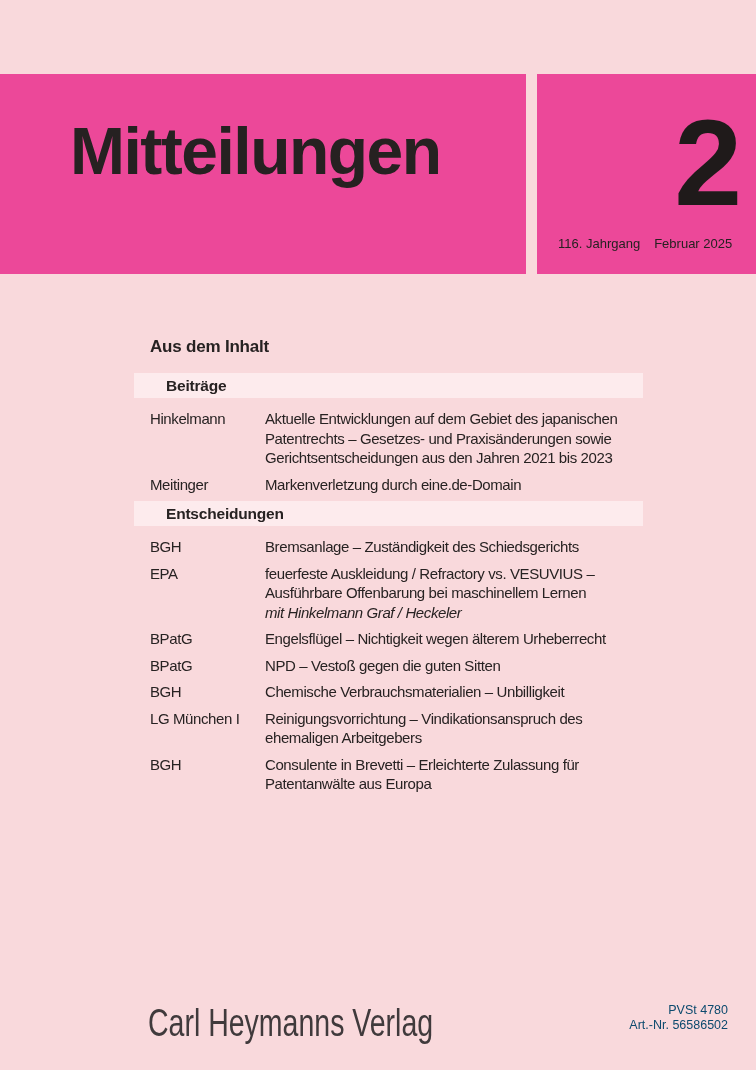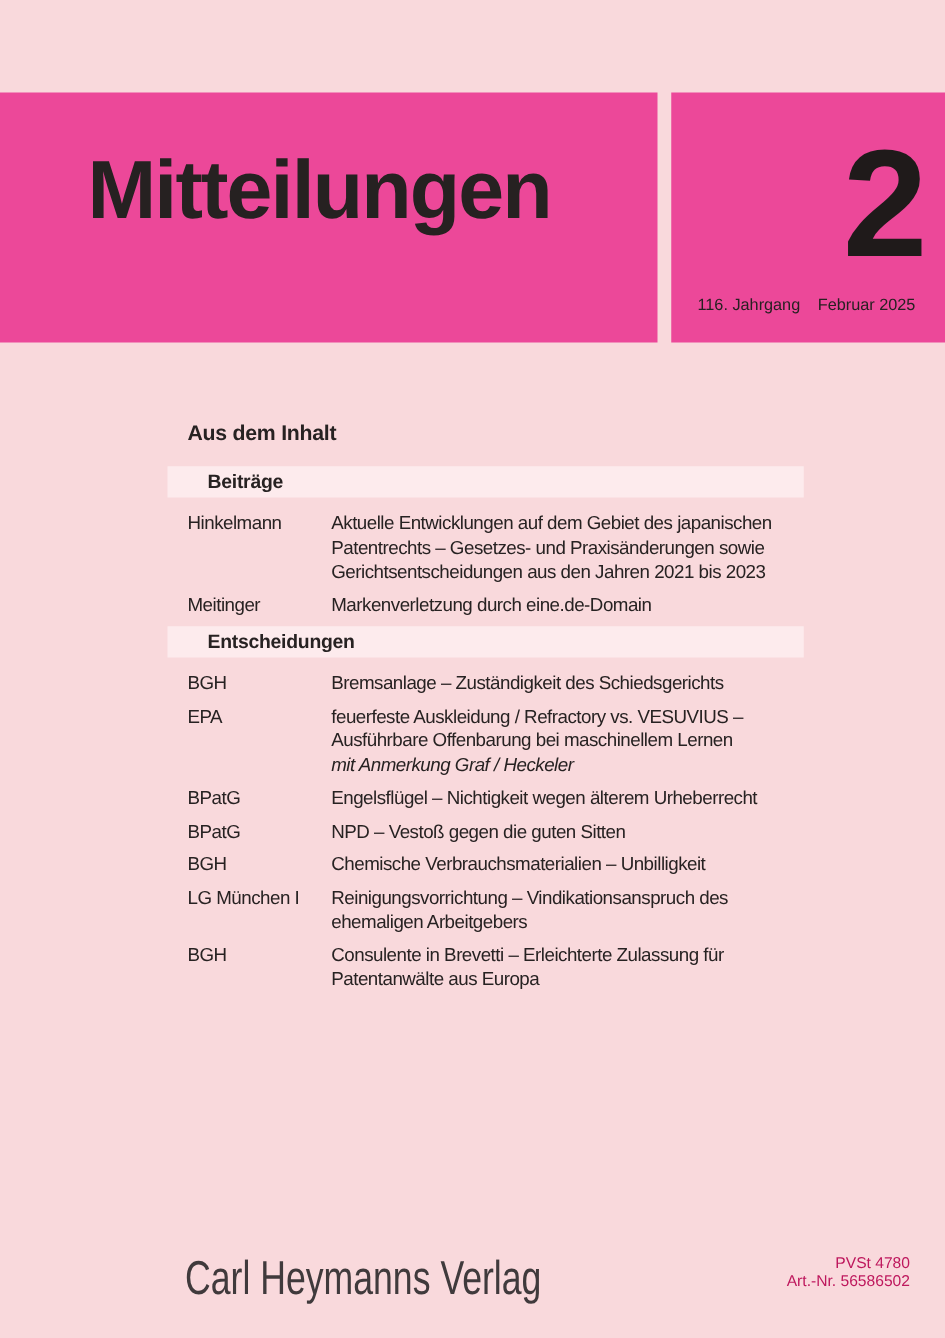--- a/index.html
+++ b/index.html
@@ -77,21 +77,21 @@
   
   .pub-name {
     position: absolute; left: 148px; top: 1004px;
     font-size: 38px; font-weight: 400; line-height: 1;
     color: #403a3c; white-space: nowrap;
     transform: scaleX(0.75); transform-origin: left top;
   }
   .postal-info {
     position: absolute; right: 28px; top: 1003px;
     text-align: right; font-size: 12.5px; line-height: 15px;
-    color: #be185d; white-space: nowrap;
+    color: #0c4a6e; white-space: nowrap;
   }
 </style>
 </head>
 <body>
 
 <div class="page">
 
   <header>
     <div class="panel panel-left">
       <h1 class="journal-title">Mitteilungen</h1>
@@ -143,21 +143,21 @@
       <div class="entry-title">Bremsanlage – Zuständigkeit des Schiedsgerichts</div>
 
     </div>
   </div>
 
   <div class="entry">
     <div class="entry-source">EPA</div>
     <div class="entry-title-wrap">
       <div class="entry-title">feuerfeste Auskleidung / Refractory vs. VESUVIUS –
 Ausführbare Offenbarung bei maschinellem Lernen</div>
-      <div class="entry-note">mit Anmerkung Graf / Heckeler</div>
+      <div class="entry-note">mit Hinkelmann Graf / Heckeler</div>
     </div>
   </div>
 
   <div class="entry">
     <div class="entry-source">BPatG</div>
     <div class="entry-title-wrap">
       <div class="entry-title">Engelsflügel – Nichtigkeit wegen älterem Urheberrecht</div>
 
     </div>
   </div>

